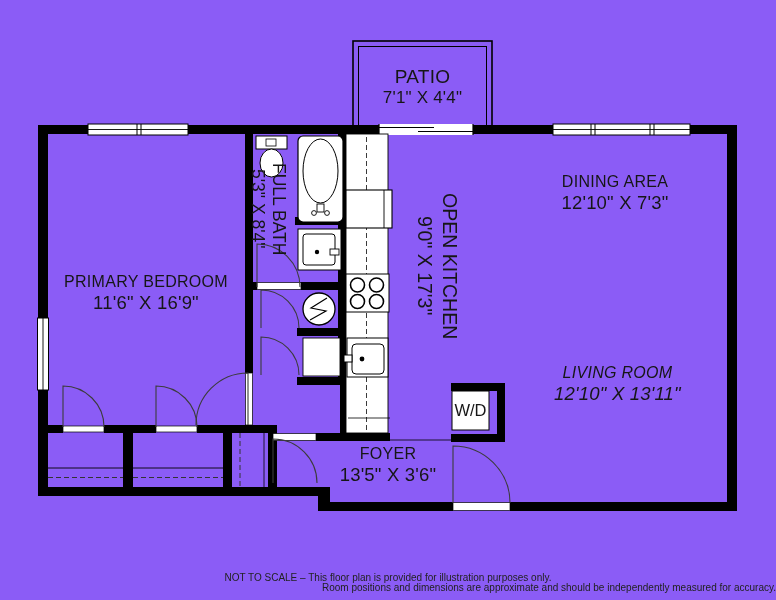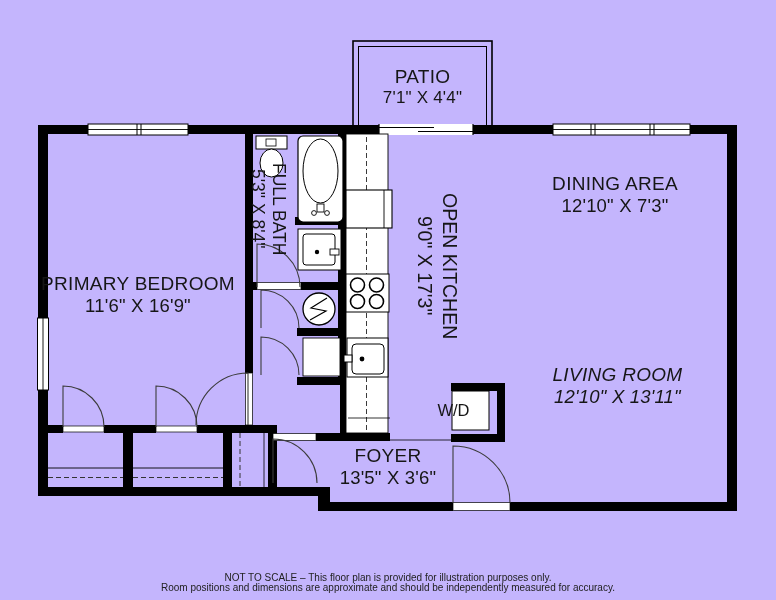--- a/index.html
+++ b/index.html
@@ -1,22 +1,22 @@
 <!DOCTYPE html>
 <html><head>
 <meta charset="utf-8">
 <style>
   html,body{margin:0;padding:0;background:#ffffff;}
   #stage{
-    position:relative;width:776px;height:600px;background:#c4b5fd;overflow:hidden;
+    position:relative;width:776px;height:600px;background:#8b5cf6;overflow:hidden;
     font-family:"Liberation Sans","DejaVu Sans",sans-serif;color:#141414;
   }
   #plan-svg{position:absolute;left:0;top:0;}
   .lbl{position:absolute;text-align:center;color:#161616;line-height:1.22;}
-  .room-name{font-size:19px;letter-spacing:.3px;}
+  .room-name{font-size:16px;letter-spacing:.3px;}
   .room-dims{font-size:18.5px;letter-spacing:.2px;}
   .vlabel{position:absolute;writing-mode:vertical-rl;text-align:center;color:#161616;}
   .vlabel .vline{height:100%;}
   .wd{position:absolute;font-size:16.5px;text-align:center;color:#161616;}
   .footer-line{position:absolute;left:0;width:776px;text-align:center;font-size:10px;color:#222;}
   .listing-id{position:absolute;left:3px;top:562px;font-size:26px;color:#111;margin-top:40px;}
 </style>
 </head>
 <body>
 
@@ -199,39 +199,39 @@
 <div class="lbl" style="left:495px;top:172px;width:240px;">
   <div class="room-name">DINING AREA</div>
   <div class="room-dims">12'10" X 7'3"</div>
 </div>
 
 <div class="lbl" style="left:495px;top:363px;width:245px;font-style:italic;">
   <div class="room-name">LIVING ROOM</div>
   <div class="room-dims">12'10" X 13'11"</div>
 </div>
 
-<div class="lbl" style="left:30px;top:272px;width:216px;text-align:center;">
+<div class="lbl" style="left:38px;top:272px;width:216px;text-align:center;">
   <div class="room-name">PRIMARY BEDROOM</div>
   <div class="room-dims">11'6" X 16'9"</div>
 </div>
 
 <div class="lbl" style="left:308px;top:444px;width:160px;text-align:center;">
   <div class="room-name">FOYER</div>
   <div class="room-dims">13'5" X 3'6"</div>
 </div>
 
 <div class="vlabel" style="left:412px;top:160px;height:212px;font-size:19.5px;line-height:25px;">
   <div class="vline">OPEN KITCHEN</div>
   <div class="vline">9'0" X 17'3"</div>
 </div>
 
 <div class="vlabel" style="left:247px;top:133px;height:152px;font-size:17.5px;line-height:21px;">
   <div class="vline">FULL BATH</div>
   <div class="vline">5'3" X 8'4"</div>
 </div>
 
-<div class="wd" style="left:433px;top:401px;width:41px;">W/D</div>
+<div class="wd" style="left:450px;top:401px;width:41px;">W/D</div>
 
 <div class="footer-line" style="top:572px;">NOT TO SCALE – This floor plan is provided for illustration purposes only.</div>
-<div class="footer-line" style="top:582px;">Room positions and dimensions are approximate and should be independently measured for accuracy.</div>
+<div class="footer-line" style="top:582px;text-align:right;">Room positions and dimensions are approximate and should be independently measured for accuracy.</div>
 <div class="listing-id">5420285</div>
 
 </div>
 
 </body></html>

